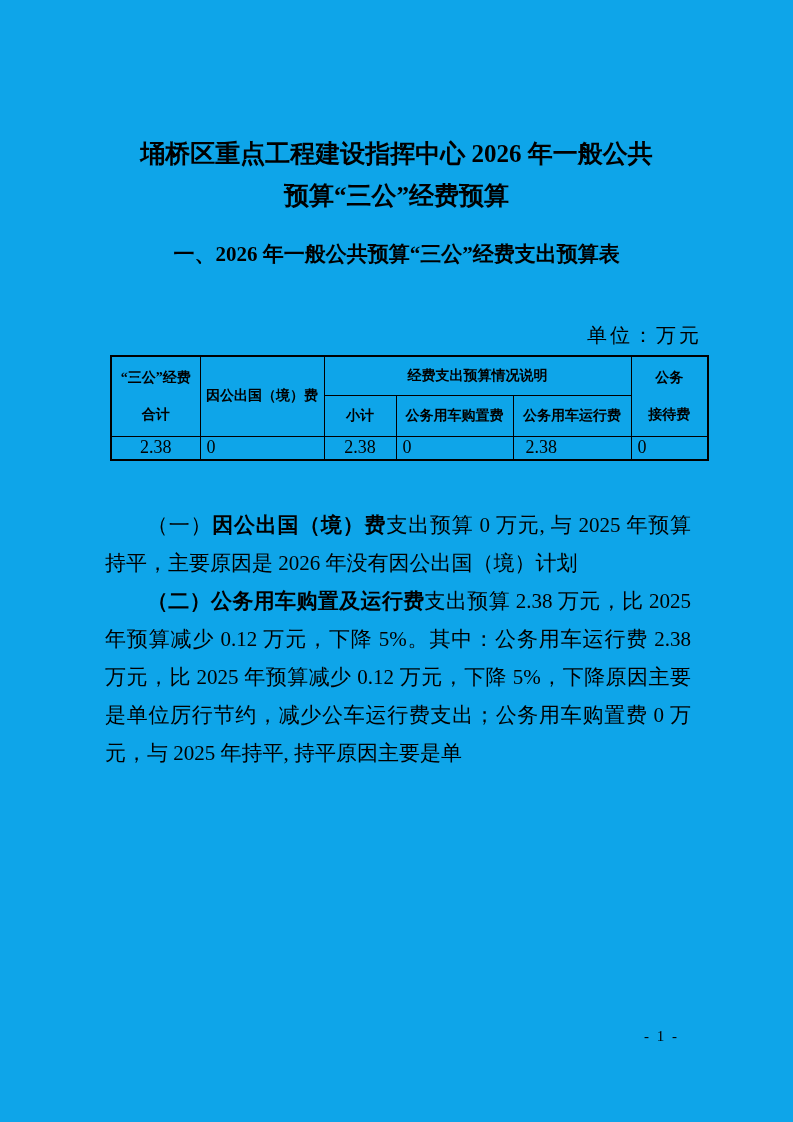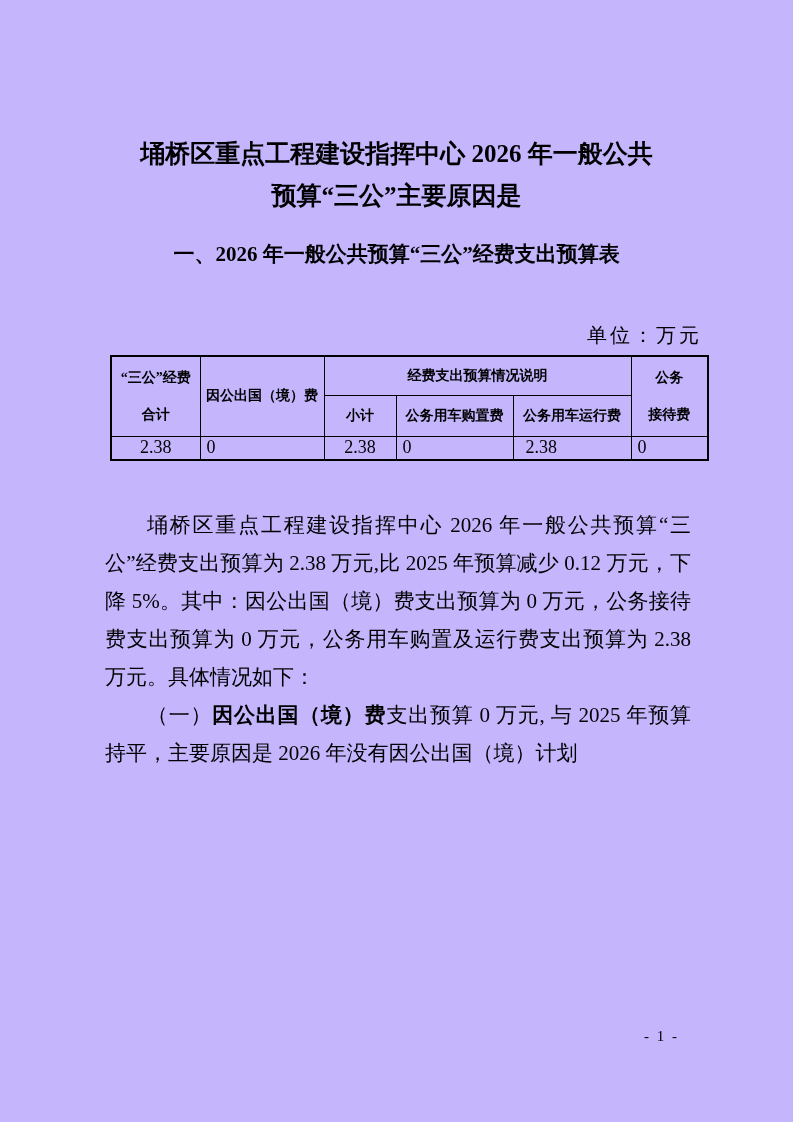--- a/index.html
+++ b/index.html
@@ -4,21 +4,21 @@
 <style>
   * { margin: 0; padding: 0; box-sizing: border-box; }
   html, body { background: #ffffff; }
   body {
     width: 793px; height: 1122px;
     font-family: "Liberation Serif", "DejaVu Serif", serif;
     color: #000;
     position: relative;
     overflow: hidden;
   }
-  .page { position: absolute; inset: 0; background: #c4b5fd; }
+  .page { position: absolute; inset: 0; background: #0ea5e9; }
 
   .doc-title {
     position: absolute; top: 133px; left: 0; width: 793px;
     text-align: center; font-weight: bold;
     font-size: 25px; line-height: 42px;
   }
 
   .section1-heading {
     position: absolute; top: 236px; left: 0; width: 793px;
     text-align: center; font-weight: bold;
@@ -71,21 +71,21 @@
     font-size: 15px; letter-spacing: 2px;
   }
 </style>
 </head>
 <body>
 
 <div class="page">
 
   <h1 class="doc-title">
     <div>埇桥区重点工程建设指挥中心 2026 年一般公共</div>
-    <div>预算“三公”主要原因是</div>
+    <div>预算“三公”经费预算</div>
   </h1>
 
   <h2 class="section1-heading">一、2026 年一般公共预算“三公”经费支出预算表</h2>
 
   <div class="unit-label">单位：万元</div>
 
   <table class="budget">
     <colgroup>
       <col style="width:89px">
         <col style="width:124px">
@@ -117,19 +117,19 @@
       <td class="num al">0</td>
       <td class="num ac">2.38</td>
       <td class="num al">0</td>
       <td class="num al2">2.38</td>
       <td class="num al">0</td>
     </tr>
   </tbody>
     </table>
 
   <div class="body-block">
-    <p class="body-par"><span>埇桥区重点工程建设指挥中心 2026 年一般公共预算“三公”经费支出预算为 2.38 万元,比 2025 年预算减少 0.12 万元，下降 5%。其中：因公出国（境）费支出预算为 0 万元，公务接待费支出预算为 0 万元，公务用车购置及运行费支出预算为 2.38 万元。具体情况如下：</span></p>
     <p class="body-par"><span>（一）</span><b>因公出国（境）费</b><span>支出预算 0 万元, 与 2025 年预算持平，主要原因是 2026 年没有因公出国（境）计划</span></p>
+    <p class="body-par"><b>（二）公务用车购置及运行费</b><span>支出预算 2.38 万元，比 2025 年预算减少 0.12 万元，下降 5%。其中：公务用车运行费 2.38 万元，比 2025 年预算减少 0.12 万元，下降 5%，下降原因主要是单位厉行节约，减少公车运行费支出；公务用车购置费 0 万元，与 2025 年持平, 持平原因主要是单</span></p>
   </div>
 
   <div class="page-number">- 1 -</div>
 
 </div>
 
 </body></html>

